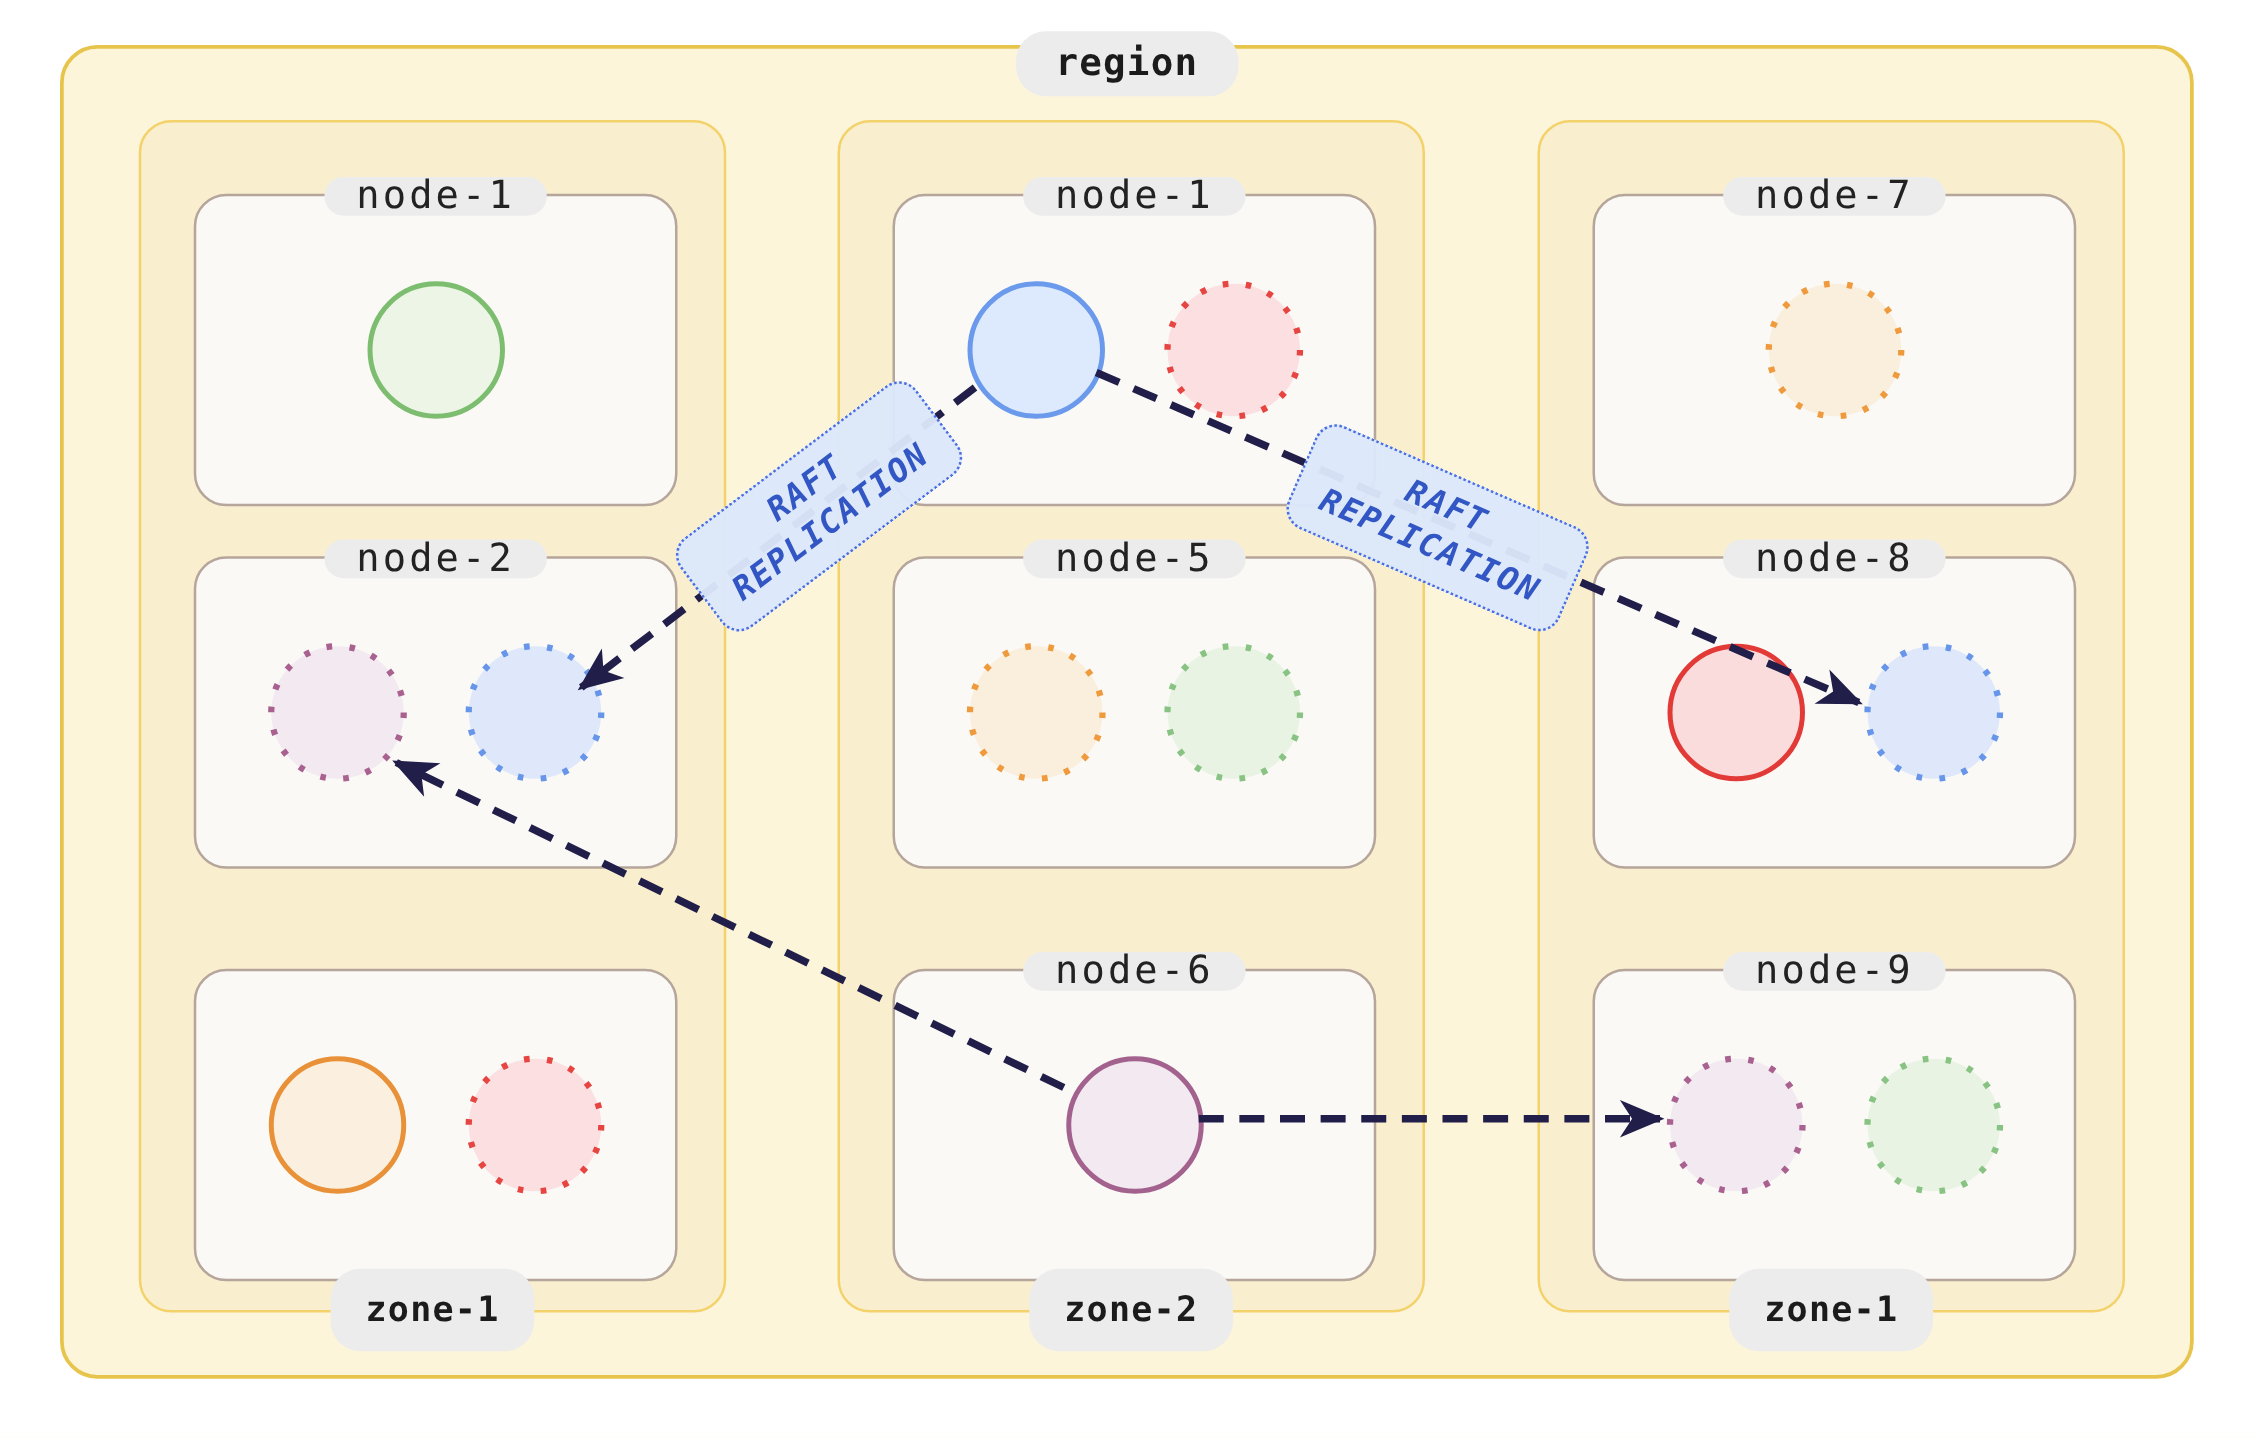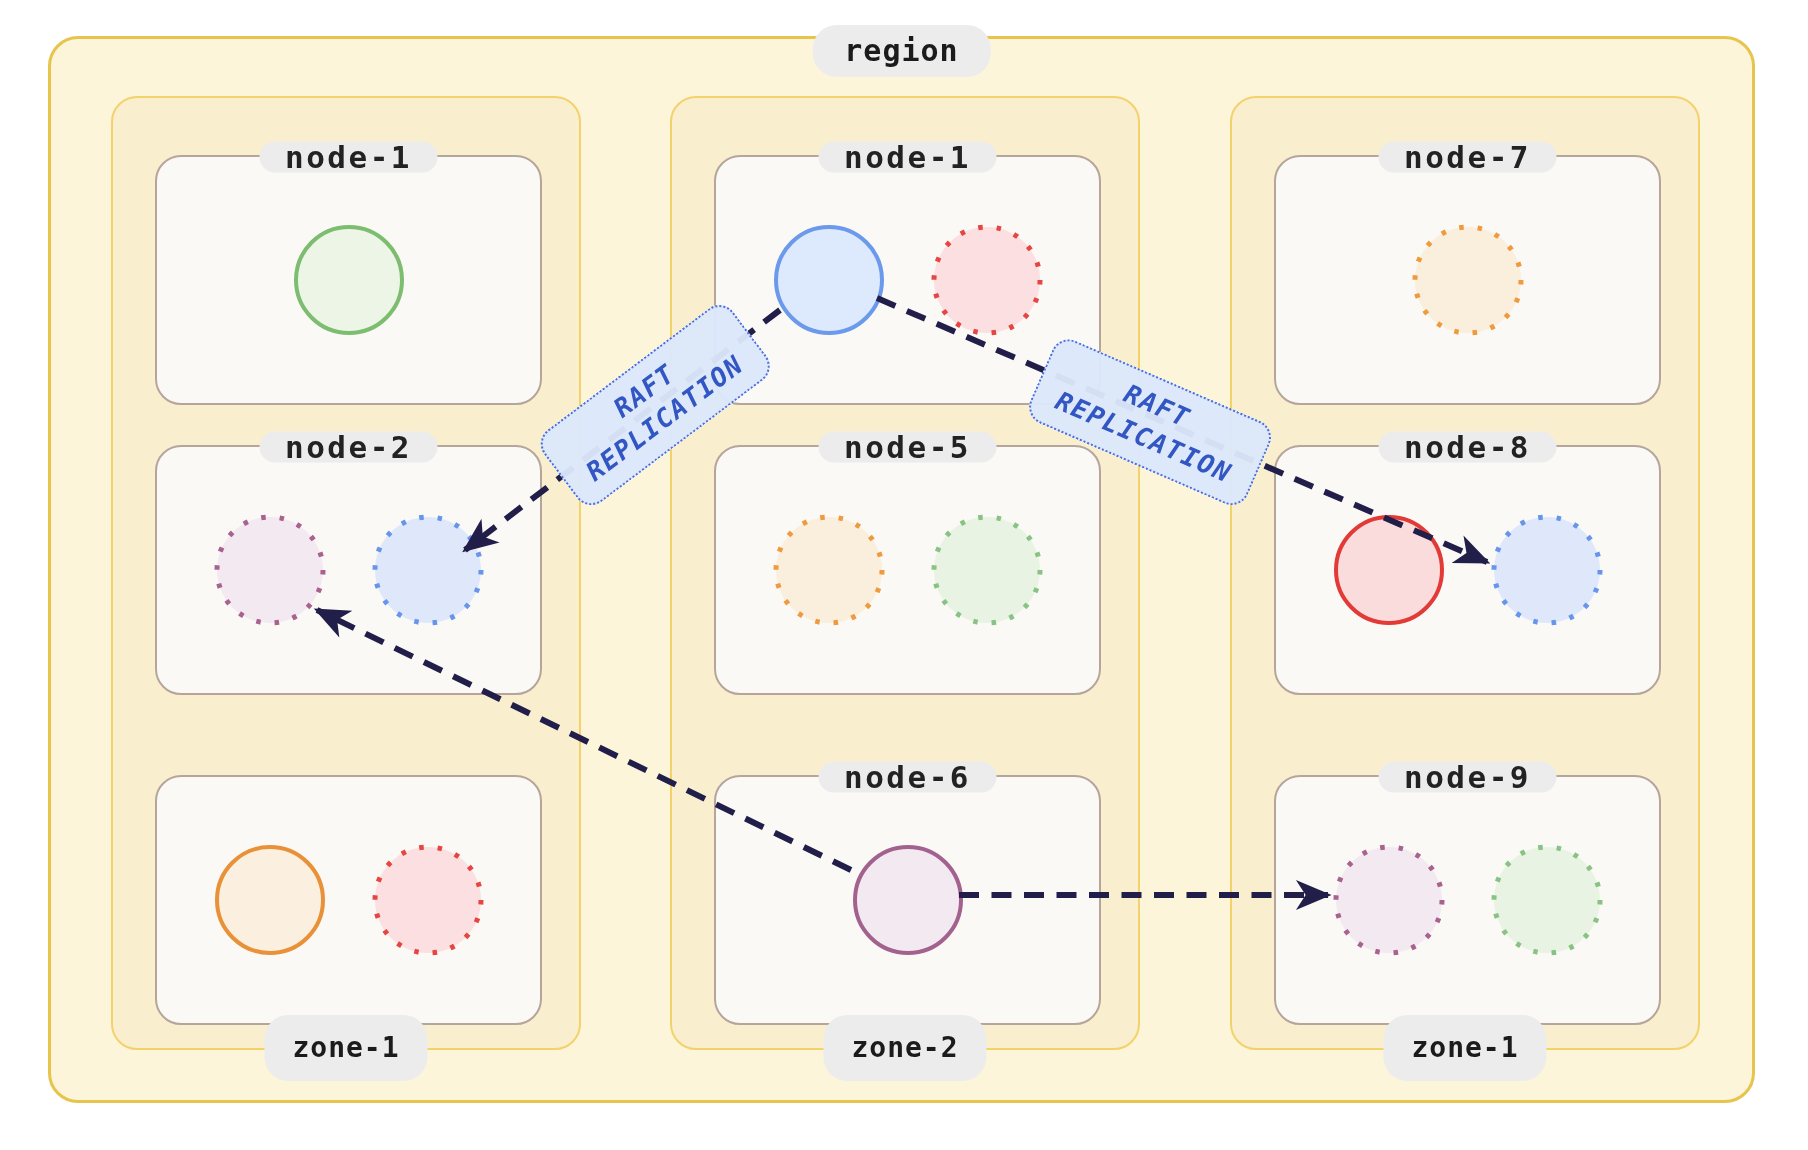--- a/index.html
+++ b/index.html
@@ -38,21 +38,21 @@
   }
   .replicas svg { display:block; }
   
   .pill {
     position:absolute; left:50%; transform:translate(-50%,-50%);
     background:#ececec; border-radius:24px; white-space:nowrap;
     color:#1b1b1b; z-index:3; line-height:1;
   }
   .region-pill { top:0; font-size:30px; font-weight:700; letter-spacing:1px; padding:11px 32px;margin-top:12px; }
   .zone-pill   { top:100%; font-size:28px; font-weight:700; letter-spacing:1px; padding:19px 28px; }
-  .node-pill   { top:0; font-size:31px; font-weight:700; letter-spacing:2.5px; padding:0 26px; color:#222; }
+  .node-pill   { top:0; font-size:31px; font-weight:400; letter-spacing:2.5px; padding:0 26px; color:#222; }
   
   .arrows-layer {
     position:absolute; left:0; top:0; width:1808px; height:1150px;
     z-index:5; pointer-events:none;
   }
   
   .raft-label {
     position:absolute; z-index:6;
     background:rgba(220,231,251,0.96); border:2.5px dotted #4b6fe0;
     border-radius:18px; padding:9px 22px;

